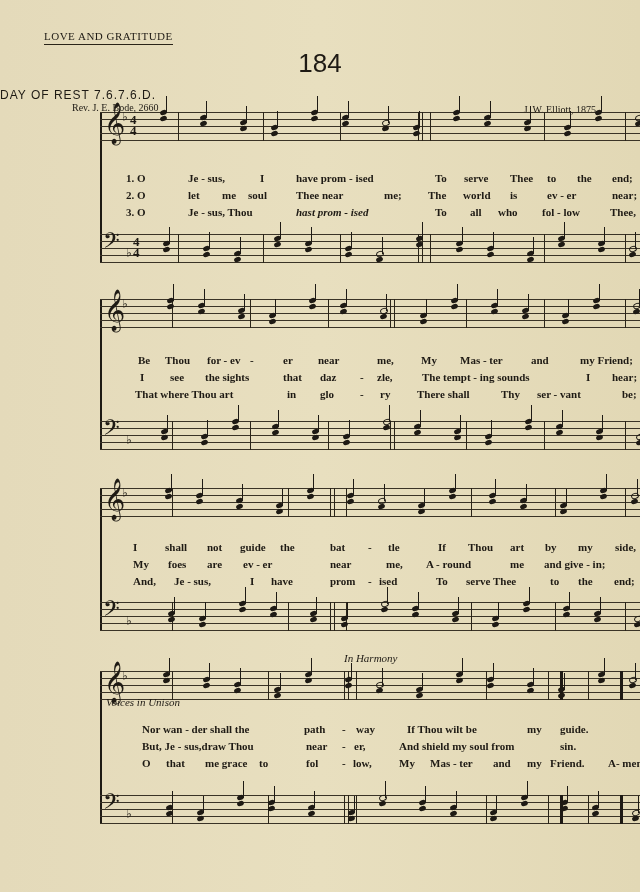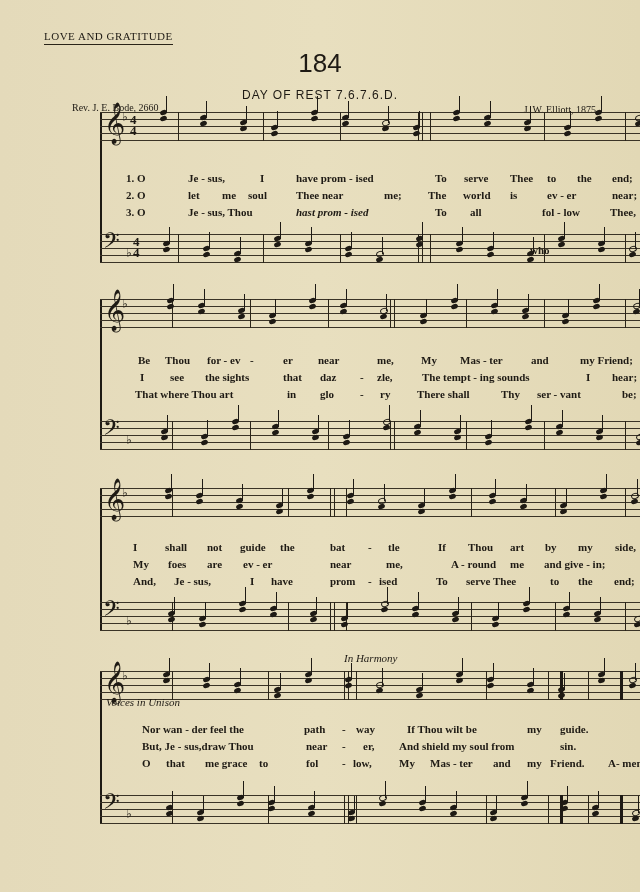--- a/index.html
+++ b/index.html
@@ -14,21 +14,21 @@
   .section-title {
     position:absolute; left:44px; top:30px;
     font-family:"Liberation Serif", serif; font-size:11px; letter-spacing:0.5px;
     border-bottom:1.5px solid #2a2418; padding-bottom:2px;
   }
   .hymn-number {
     position:absolute; left:0; width:640px; top:48px; text-align:center;
     font-family:"Liberation Sans", sans-serif; font-size:26px;
   }
   .tune-line {
-    position:absolute; left:0; width:640px; top:88px; text-align:center;
+    position:absolute; left:0; width:640px; top:88px; text-align:left;
     font-family:"Liberation Sans", sans-serif; font-size:12px; letter-spacing:1px;
   }
   .author { position:absolute; left:72px; top:102px; font-family:"Liberation Serif", serif; font-size:10px; }
   .composer { position:absolute; right:44px; top:104px; font-family:"Liberation Serif", serif; font-size:10px; }
   .system { position:absolute; left:50px; width:566px; }
   .staff { position:absolute; left:0; width:566px; height:28px; }
   .staff .line { position:absolute; left:0; right:0; height:1px; background:#3a3326; }
   .barline { position:absolute; top:0; width:1px; height:29px; background:#2a2418; }
   .brace { position:absolute; left:0; width:2px; background:#1e1a14; }
   .clef { position:absolute; font-family:"DejaVu Sans", sans-serif; color:#1e1a14; }
@@ -200,21 +200,21 @@
           <span style="left:460px;">is</span>
           <span style="left:497px;">ev  -  er</span>
           <span style="left:562px;">near;</span>
         </div>
         <div class="lyric-line" style="top:34px;">
           <span style="left:76px;">3. O</span>
           <span style="left:138px;">Je  -  sus, Thou</span>
           <span style="left:246px;font-style:italic;">hast  prom  -  ised</span>
           <span style="left:385px;">To</span>
           <span style="left:420px;">all</span>
-          <span style="left:480px;margin-top:38px;">who</span>
+          <span style="left:448px;">who</span>
           <span style="left:492px;">fol  -  low</span>
           <span style="left:560px;">Thee,</span>
         </div>
       </div>
     </div>
     <div class="system" style="top:0;height:0;">
       <div class="brace" style="left:50px;top:299px;height:150px;"></div>
       <div class="staff" style="left:50px;top:299px;">
         <div class="line" style="top:0px;"></div>
         <div class="line" style="top:7px;"></div>
@@ -507,21 +507,21 @@
           <span style="left:528px;">my</span>
           <span style="left:565px;">side,</span>
         </div>
         <div class="lyric-line" style="top:17px;">
           <span style="left:83px;">My</span>
           <span style="left:118px;">foes</span>
           <span style="left:157px;">are</span>
           <span style="left:193px;">ev  -  er</span>
           <span style="left:280px;">near</span>
           <span style="left:336px;">me,</span>
-          <span style="left:401px;">A  -  round</span>
+          <span style="left:376px;">A  -  round</span>
           <span style="left:460px;">me</span>
           <span style="left:494px;">and give  -  in;</span>
         </div>
         <div class="lyric-line" style="top:34px;">
           <span style="left:83px;">And,</span>
           <span style="left:124px;">Je  -  sus,</span>
           <span style="left:200px;">I</span>
           <span style="left:221px;">have</span>
           <span style="left:280px;">prom</span>
           <span style="left:318px;">-</span>
@@ -655,33 +655,33 @@
         <div class="stem" style="left:467px;top:-9px;height:17px;"></div>
         <div class="note" style="left:492px;top:10px;"></div>
         <div class="note" style="left:492px;top:16px;"></div>
         <div class="stem" style="left:498px;top:-4px;height:17px;"></div>
         <div class="note half" style="left:532px;top:15px;"></div>
         <div class="note" style="left:532px;top:21px;"></div>
         <div class="stem" style="left:538px;top:1px;height:17px;"></div>
       </div>
       <div class="lyrics" style="left:0;top:723px;">
         <div class="lyric-line" style="top:0px;">
-          <span style="left:92px;">Nor wan - der  feel  the</span>
+          <span style="left:92px;">Nor wan - der  shall  the</span>
           <span style="left:254px;">path</span>
           <span style="left:292px;">-</span>
           <span style="left:306px;">way</span>
           <span style="left:357px;">If  Thou  wilt be</span>
           <span style="left:477px;">my</span>
           <span style="left:510px;">guide.</span>
         </div>
         <div class="lyric-line" style="top:17px;">
           <span style="left:92px;">But, Je  -  sus,draw Thou</span>
           <span style="left:256px;">near</span>
           <span style="left:292px;">-</span>
-          <span style="left:313px;">er,</span>
+          <span style="left:304px;">er,</span>
           <span style="left:349px;">And shield  my soul from</span>
           <span style="left:510px;">sin.</span>
         </div>
         <div class="lyric-line" style="top:34px;">
           <span style="left:92px;">O</span>
           <span style="left:116px;">that</span>
           <span style="left:155px;">me grace</span>
           <span style="left:209px;">to</span>
           <span style="left:256px;">fol</span>
           <span style="left:292px;">-</span>

